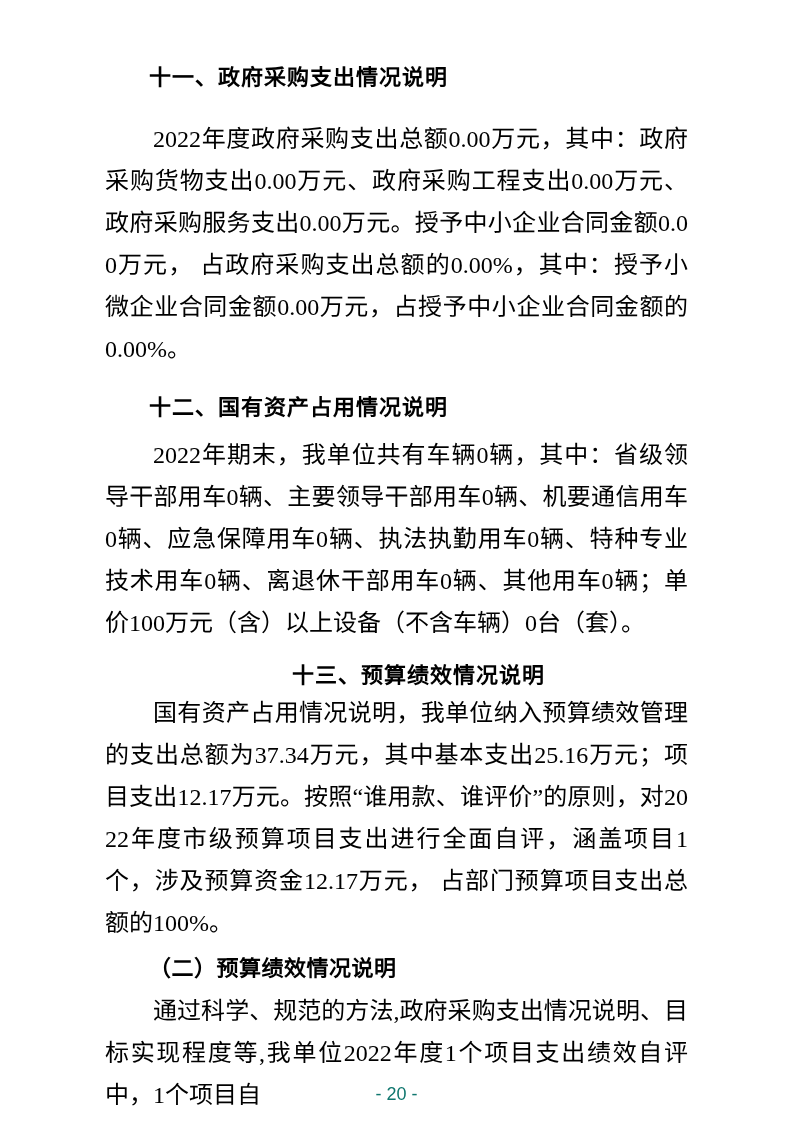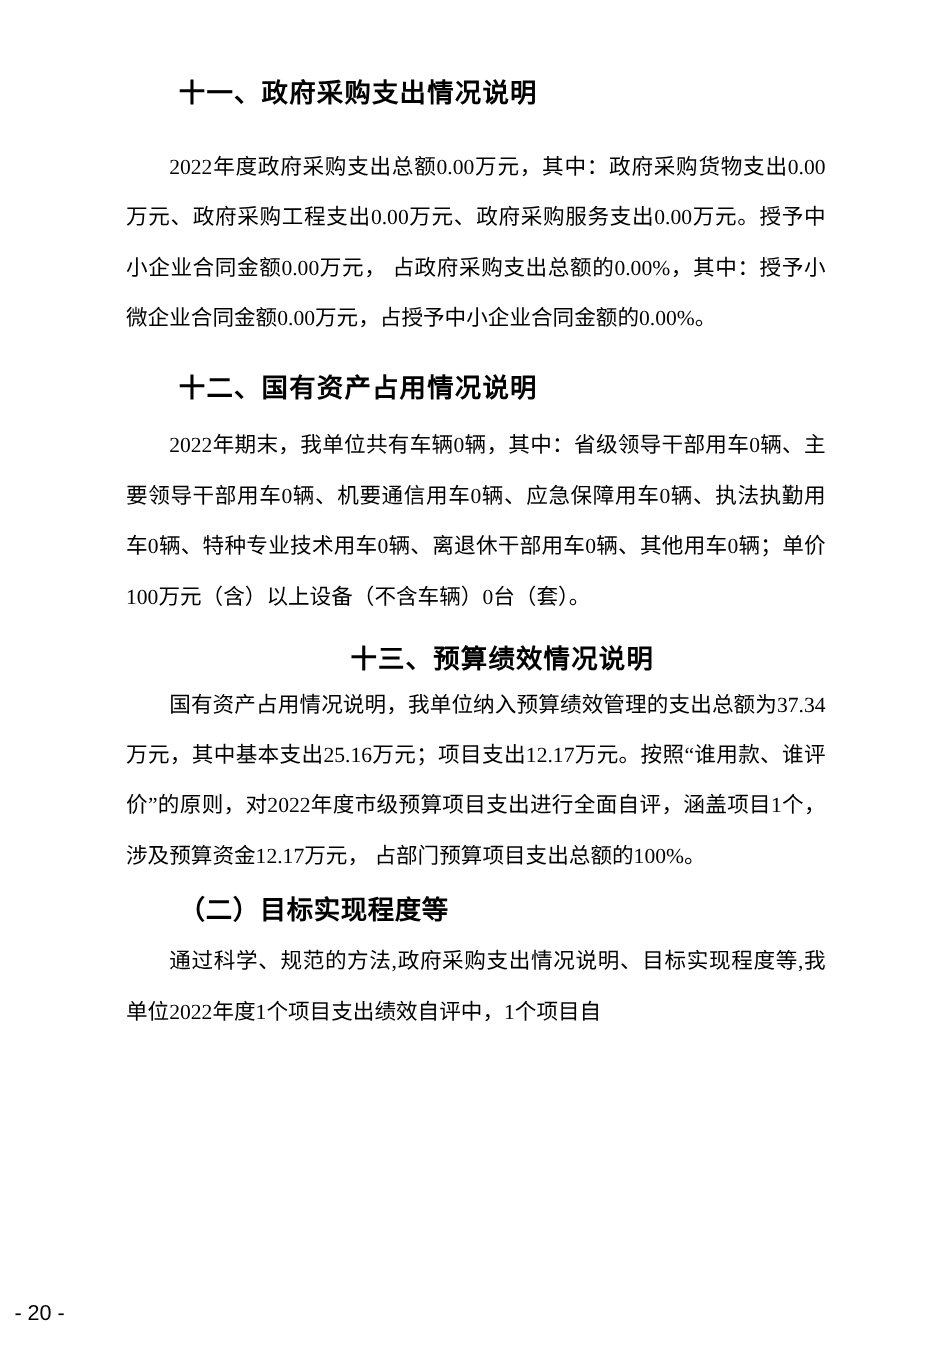--- a/index.html
+++ b/index.html
@@ -53,37 +53,37 @@
   .sub-heading.one {
     margin-top: 4px;
     margin-bottom: 4px;
   }
   .sub-heading.two {
     margin-top: 10px;
     margin-bottom: 6px;
   }
   .para {
     margin: 0;
-    font-size: 18px;
+    font-size: 24px;
     line-height: 42px;
     text-align: justify;
     text-justify: inter-character;
     text-indent: 2em;
     word-break: break-all;
   }
   .page-footer {
     position: absolute;
-    left: 12px;
+    left: 0;
     right: 0;
     top: 1083px;
-    text-align: left;
+    text-align: center;
     font-family: "Liberation Sans", sans-serif;
     font-size: 18px;
     line-height: 22px;
-    color: #000000;
+    color: #0f766e;
   }
 </style>
 </head>
 <body>
 
 <div class="page">
 
   <section>
     <h2 class="sec-heading first">十一、政府采购支出情况说明</h2>
     <p class="para">2022年度政府采购支出总额0.00万元，其中：政府采购货物支出0.00万元、政府采购工程支出0.00万元、政府采购服务支出0.00万元。授予中小企业合同金额0.00万元， 占政府采购支出总额的0.00%，其中：授予小微企业合同金额0.00万元，占授予中小企业合同金额的0.00%。</p>
@@ -92,19 +92,19 @@
   <section>
     <h2 class="sec-heading mid">十二、国有资产占用情况说明</h2>
     <p class="para">2022年期末，我单位共有车辆0辆，其中：省级领导干部用车0辆、主要领导干部用车0辆、机要通信用车0辆、应急保障用车0辆、执法执勤用车0辆、特种专业技术用车0辆、离退休干部用车0辆、其他用车0辆；单价100万元（含）以上设备（不含车辆）0台（套）。</p>
   </section>
 
   <section>
     <h2 class="sec-heading third">十三、预算绩效情况说明</h2>
 
     <p class="para">国有资产占用情况说明，我单位纳入预算绩效管理的支出总额为37.34万元，其中基本支出25.16万元；项目支出12.17万元。按照“谁用款、谁评价”的原则，对2022年度市级预算项目支出进行全面自评，涵盖项目1个，涉及预算资金12.17万元， 占部门预算项目支出总额的100%。</p>
 
-    <h3 class="sub-heading two">（二）目标实现程度等</h3>
+    <h3 class="sub-heading two">（二）预算绩效情况说明</h3>
     <p class="para">通过科学、规范的方法,政府采购支出情况说明、目标实现程度等,我单位2022年度1个项目支出绩效自评中，1个项目自</p>
   </section>
 
   <div class="page-footer">- 20 -</div>
 
 </div>
 
 </body></html>

